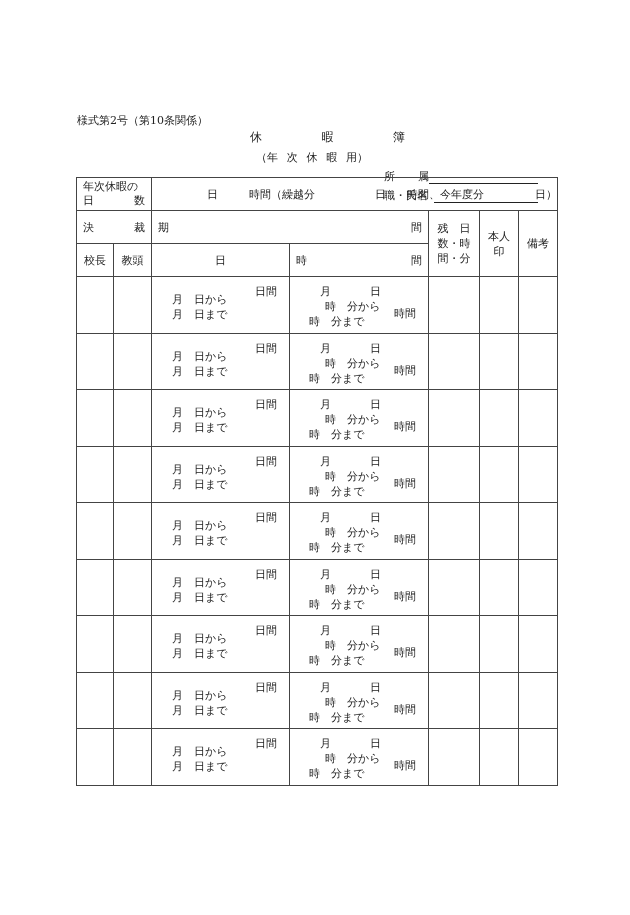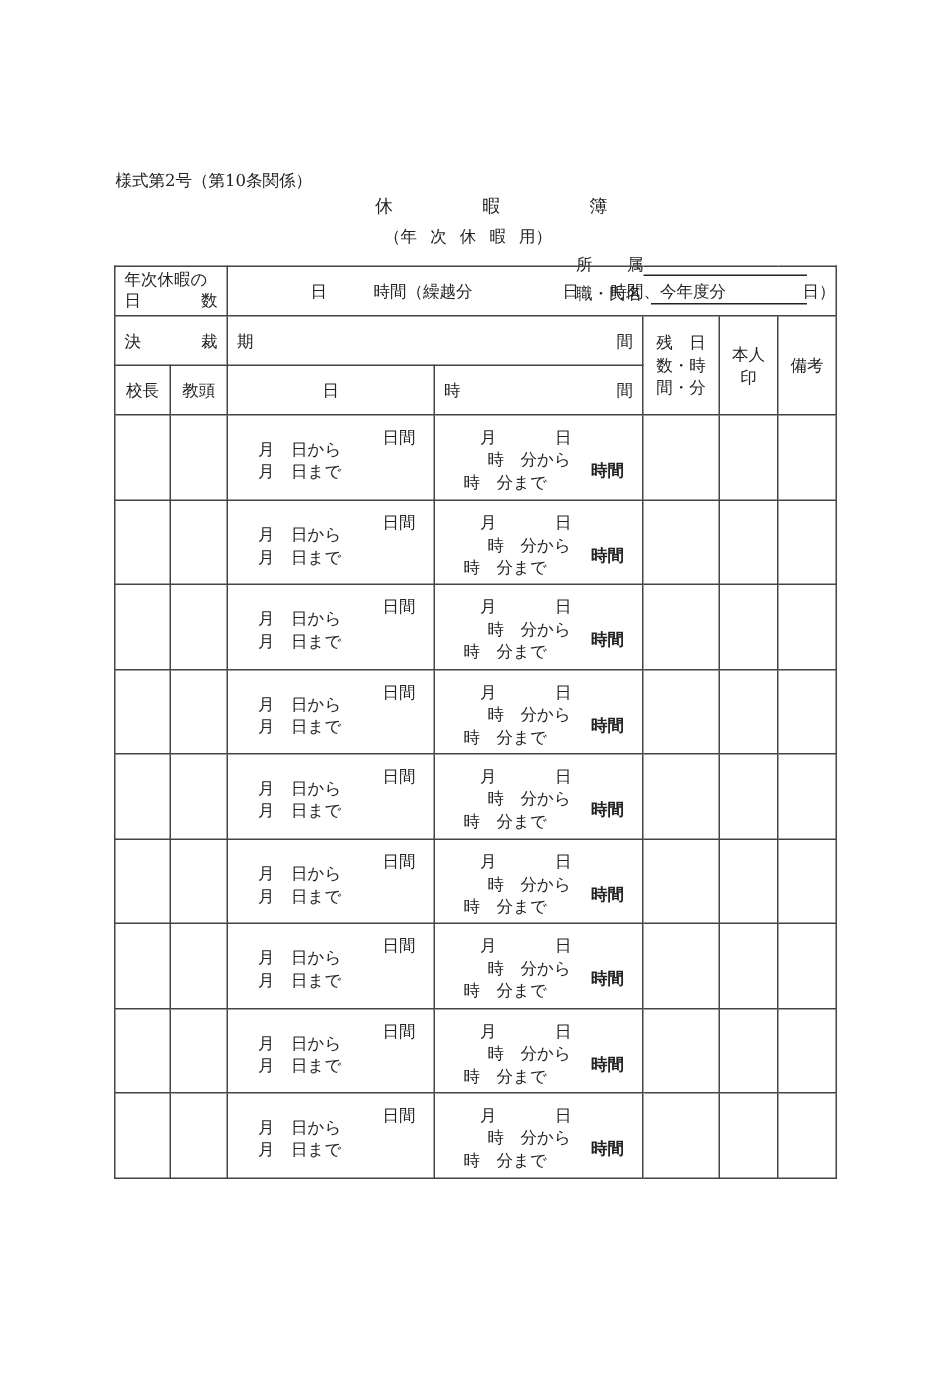--- a/index.html
+++ b/index.html
@@ -27,21 +27,21 @@
   .center { text-align:center; }
   .daycell { position:relative; height:55.5px; }
   .daycell .l1 { position:absolute; left:20px; top:15px; }
   .daycell .l2 { position:absolute; left:20px; top:30px;text-align:right; }
   .daycell .dur { position:absolute; left:103px; top:7px; }
   .timecell { position:relative; height:55.5px; }
   .timecell .l0 { position:absolute; left:30px; top:7px; }
   .timecell .l0b { position:absolute; left:80px; top:7px; }
   .timecell .l1 { position:absolute; left:19px; top:22px;margin-left:16px; }
   .timecell .l2 { position:absolute; left:19px; top:37px; }
-  .timecell .dur { position:absolute; left:104px; top:29px;font-weight:bold; }
+  .timecell .dur { position:absolute; left:104px; top:29px; }
   .stack { line-height:15px; text-align:center; }
 </style>
 </head>
 <body>
 
 <div class="abs form-no">様式第2号（第10条関係）</div>
 
 <div class="abs title">
   <span>休</span>
   <span>暇</span>

